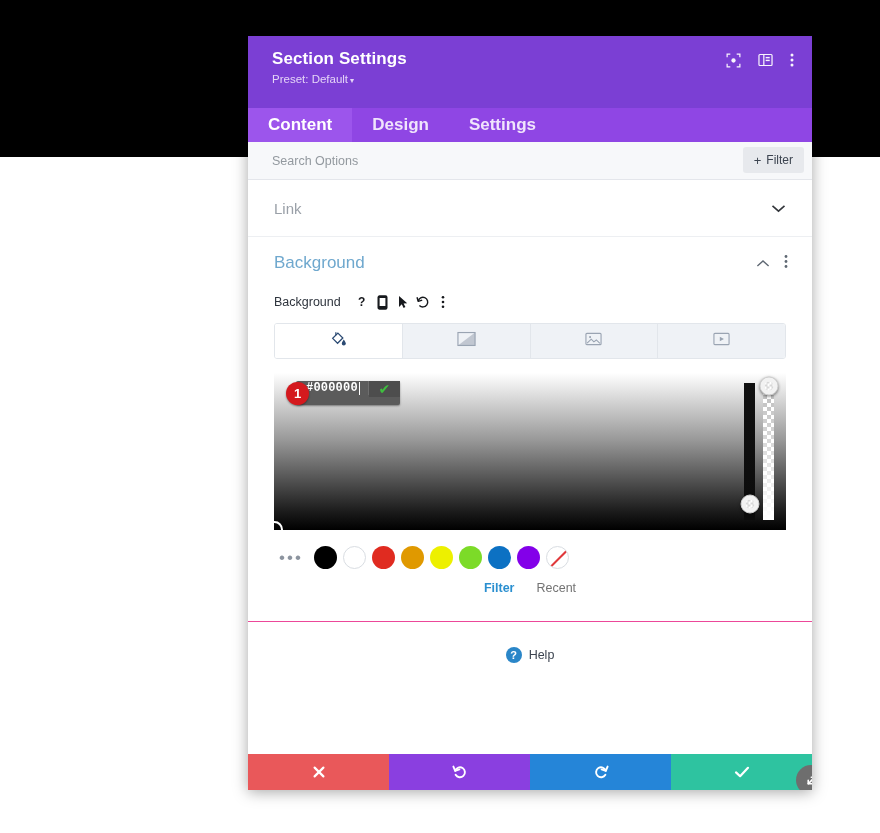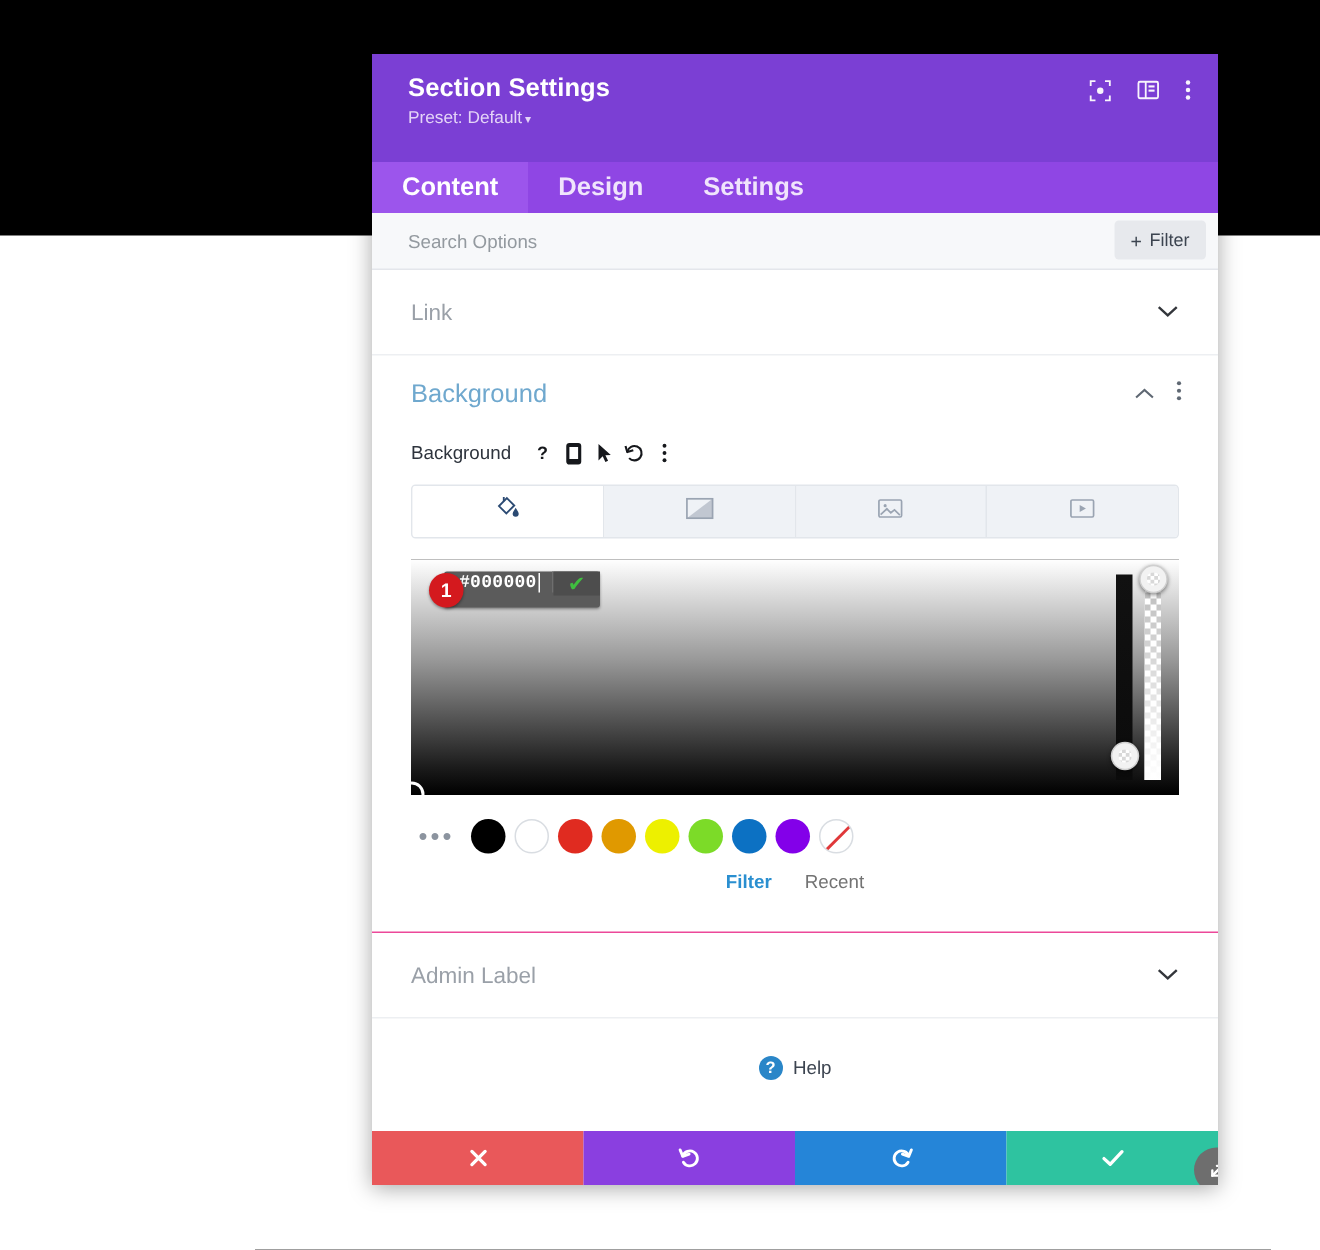--- a/index.html
+++ b/index.html
@@ -397,28 +397,20 @@
         <span class="sw" style="background:#0C71C3"></span>
         <span class="sw" style="background:#8300E9"></span>
         <span class="sw none"></span>
       </div>
       <div class="sw-tabs">
         <span class="sw-tab active">Filter</span>
         <span class="sw-tab">Recent</span>
       </div>
     </div>
 
-    <div class="acc-row">
-      <span class="acc-title">Admin Label</span>
-      <span class="chev">
-        <svg width="15" height="9" viewBox="0 0 15 9" fill="none" stroke="#33363B" stroke-width="1.6">
-          <path d="M1.5 1.8L7.5 7.2L13.5 1.8"></path>
-        </svg>
-      </span>
-    </div>
 
     <div class="help-row">
       <span class="help-q">?</span>
       <span>Help</span>
     </div>
 
   </div>
 
   <div class="footer">
     <div class="fbtn f-close">

